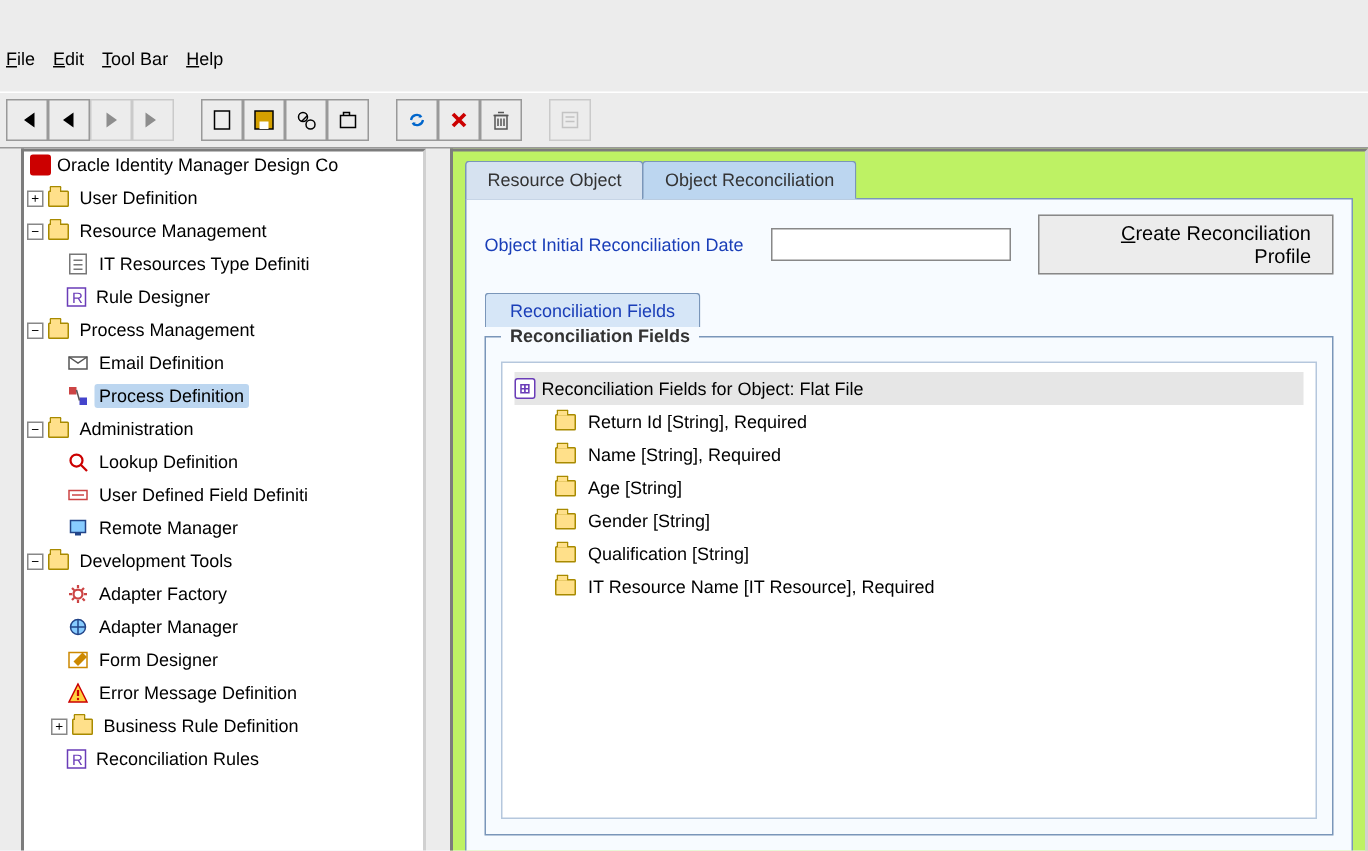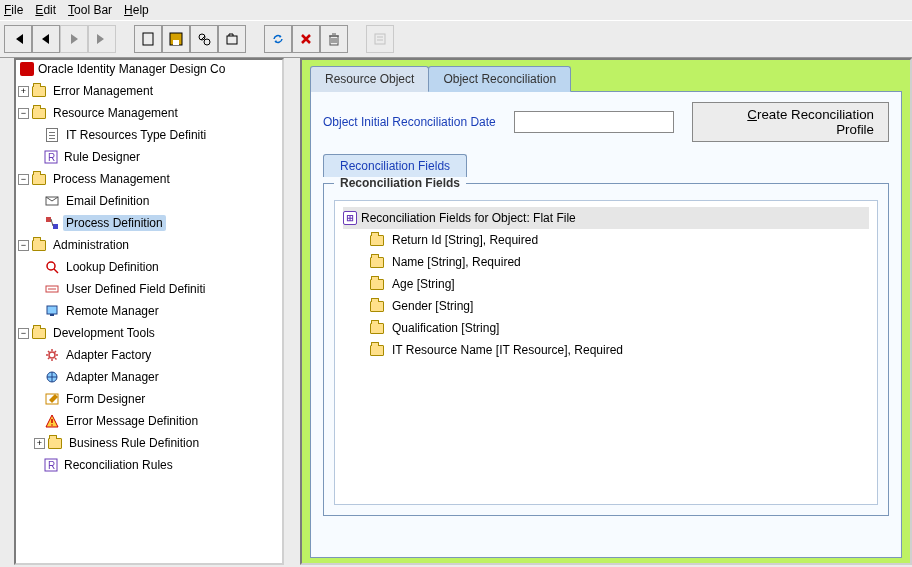--- a/index.html
+++ b/index.html
@@ -1,18 +1,18 @@
 <!DOCTYPE html>
 <html><head>
 <meta charset="utf-8">
 <style>
 * { box-sizing: border-box; margin: 0; padding: 0; }
 body { font-family: Arial, sans-serif; font-size: 12px; background: #ececec; width: 912px; height: 567px; overflow: hidden; }
 
-.menubar { background: #ececec; padding: 3px 4px; display: flex; gap: 12px; border-bottom: 1px solid #fff; }
+.menubar { background: #ececec; padding: 15px 4px; display: flex; gap: 12px; border-bottom: 1px solid #fff; margin-top: 17px; }
 .menubar span { cursor: pointer; }
 .menubar span u { text-decoration: underline; }
 
 .toolbar { background: #ececec; padding: 4px; display: flex; gap: 6px; border-bottom: 1px solid #999; }
 .tb-group { display: flex; gap: 0; }
 .tb-btn { width: 28px; height: 28px; border: 1px solid #999; background: #ececec; display: flex; align-items: center; justify-content: center; cursor: pointer; }
 .tb-btn.disabled { opacity: 0.4; cursor: default; }
 .tb-sep { width: 6px; }
 
 .main { display: flex; height: calc(567px - 60px); padding-left: 14px; }
@@ -165,21 +165,21 @@
       <span class="oracle-icon"></span>
       <span>Oracle Identity Manager Design Co</span>
     </div>
     <div class="tree">
 
       <div class="tree-node">
         <span class="expander">+</span>
         <span class="tree-icon">
             <span class="folder"></span>
           </span>
-        <span class="node-label">Error Management</span>
+        <span class="node-label">User Definition</span>
       </div>
 
       <div class="tree-node">
         <span class="expander">−</span>
         <span class="tree-icon">
             <span class="folder"></span>
           </span>
         <span class="node-label">Resource Management</span>
       </div>
         <div class="tree-node" style="padding-left:28px">

